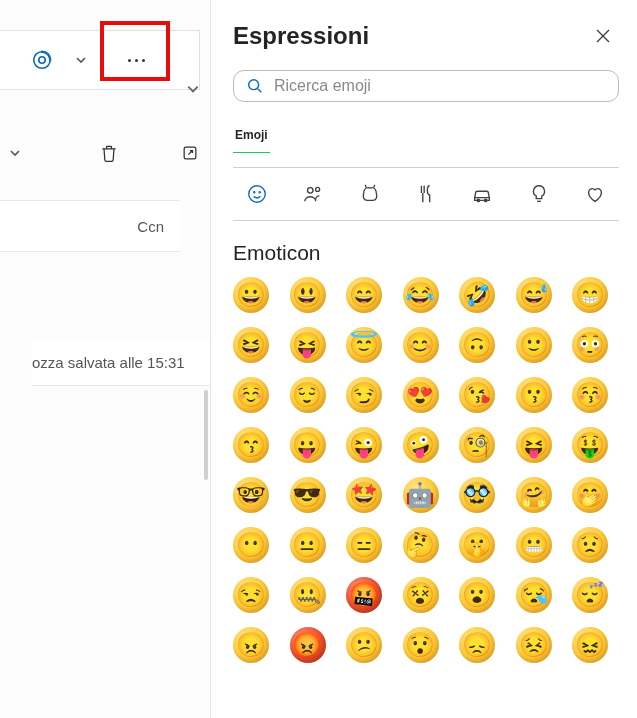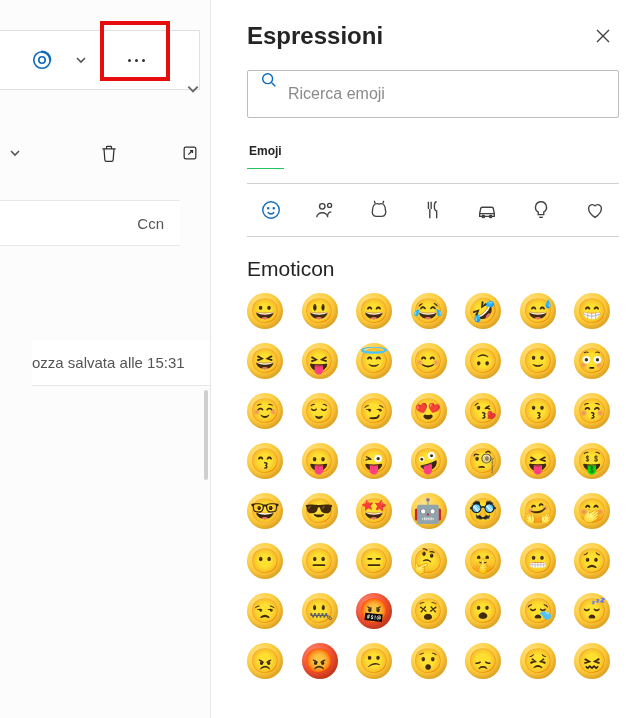--- a/index.html
+++ b/index.html
@@ -38,44 +38,44 @@
   .dots { display:flex; gap:4px; }
   .dots span { width:3px; height:3px; border-radius:50%; background:#333; }
   .collapse-chev {
     position:absolute; left:186px; top:82px; color:#666;
   }
   .actions-row {
     position:absolute; left:0; top:130px; width:200px; height:46px;
     display:flex; align-items:center; gap:18px; padding-left:4px;
   }
   .ccn-row {
-    position:absolute; left:0; top:200px; width:180px; height:46px;
+    position:absolute; left:0; top:200px; width:180px; height:52px;
     display:flex; align-items:center; justify-content:flex-end; padding-right:16px;
     border-bottom: 1px solid #e8e8e8; border-top: 1px solid #e8e8e8;
     background:#fff;
     color:#555; font-size:15px;
   }
   .draft-row {
     position:absolute; left:0; top:340px; width:180px; height:46px;
     background:#fff; border-bottom:1px solid #e8e8e8;
     color:#555; font-size:15px; display:flex;align-items:center; padding-left:0; text-align:left;margin-left:32px;
   }
   
   .panel {
     position:absolute; left:210px; top:0; width:427px; height:100%;
     background:#fff; border-left:1px solid #e6e6e6;
-    padding: 20px 18px 0 36px;
+    padding: 20px 18px 0 22px;
     display:flex; flex-direction:column;
   }
   .panel-head { display:flex; align-items:center; justify-content:space-between; margin-bottom:18px;}
   .panel-title { font-size:24px; font-weight:600; color:#242424; }
   .close-btn { width:32px;height:32px;display:flex;align-items:center;justify-content:center;color:#424242; cursor:pointer;}
   .search-box {
-    border:1px solid #bdbdbd; border-radius:2px; height:48px;
-    display:flex; padding:0 12px; gap:10px; color:#8a8a8a;
+    border:1px solid #bdbdbd; border-radius:11px; height:32px;
+    display:flex; align-items:center; padding:0 12px; gap:10px; color:#8a8a8a;
   }
   .search-box input {
     border:none; outline:none; font-size:16px; flex:1; color:#333; background:transparent;
   }
   .search-box input::placeholder { color:#8a8a8a; }
   .tabrow { margin-top:20px; }
   .tab {
     display:inline-block; font-size:12px; color:#242424; font-weight:600;
     padding:6px 2px 10px 2px; border-bottom:1px solid #22c55e;
   }

